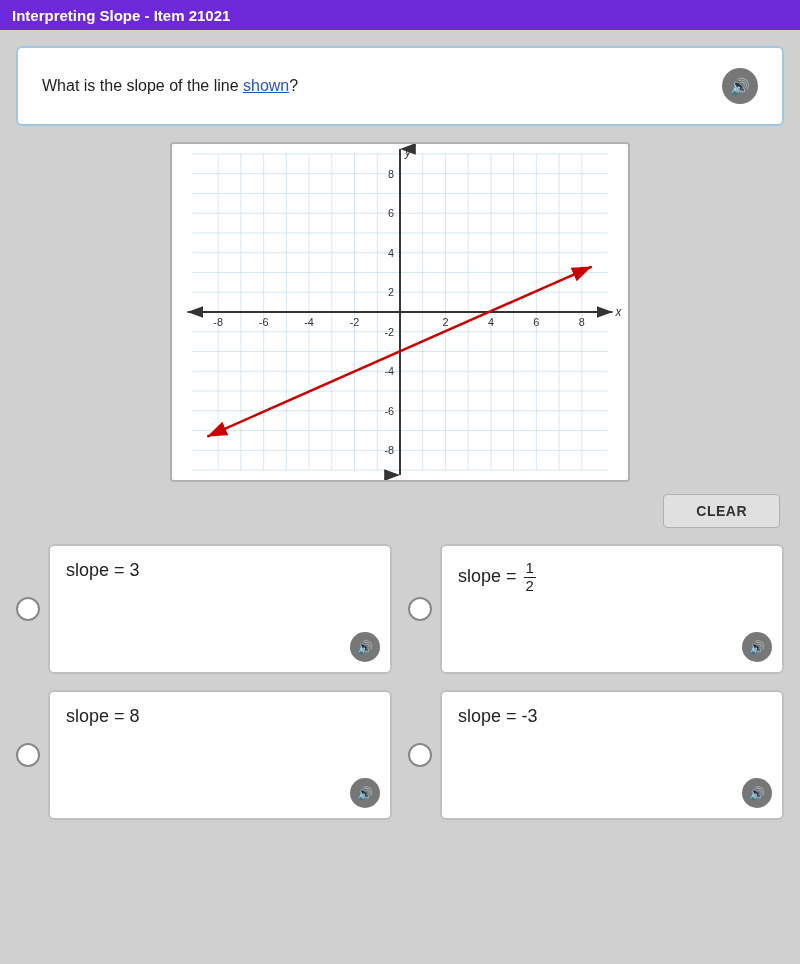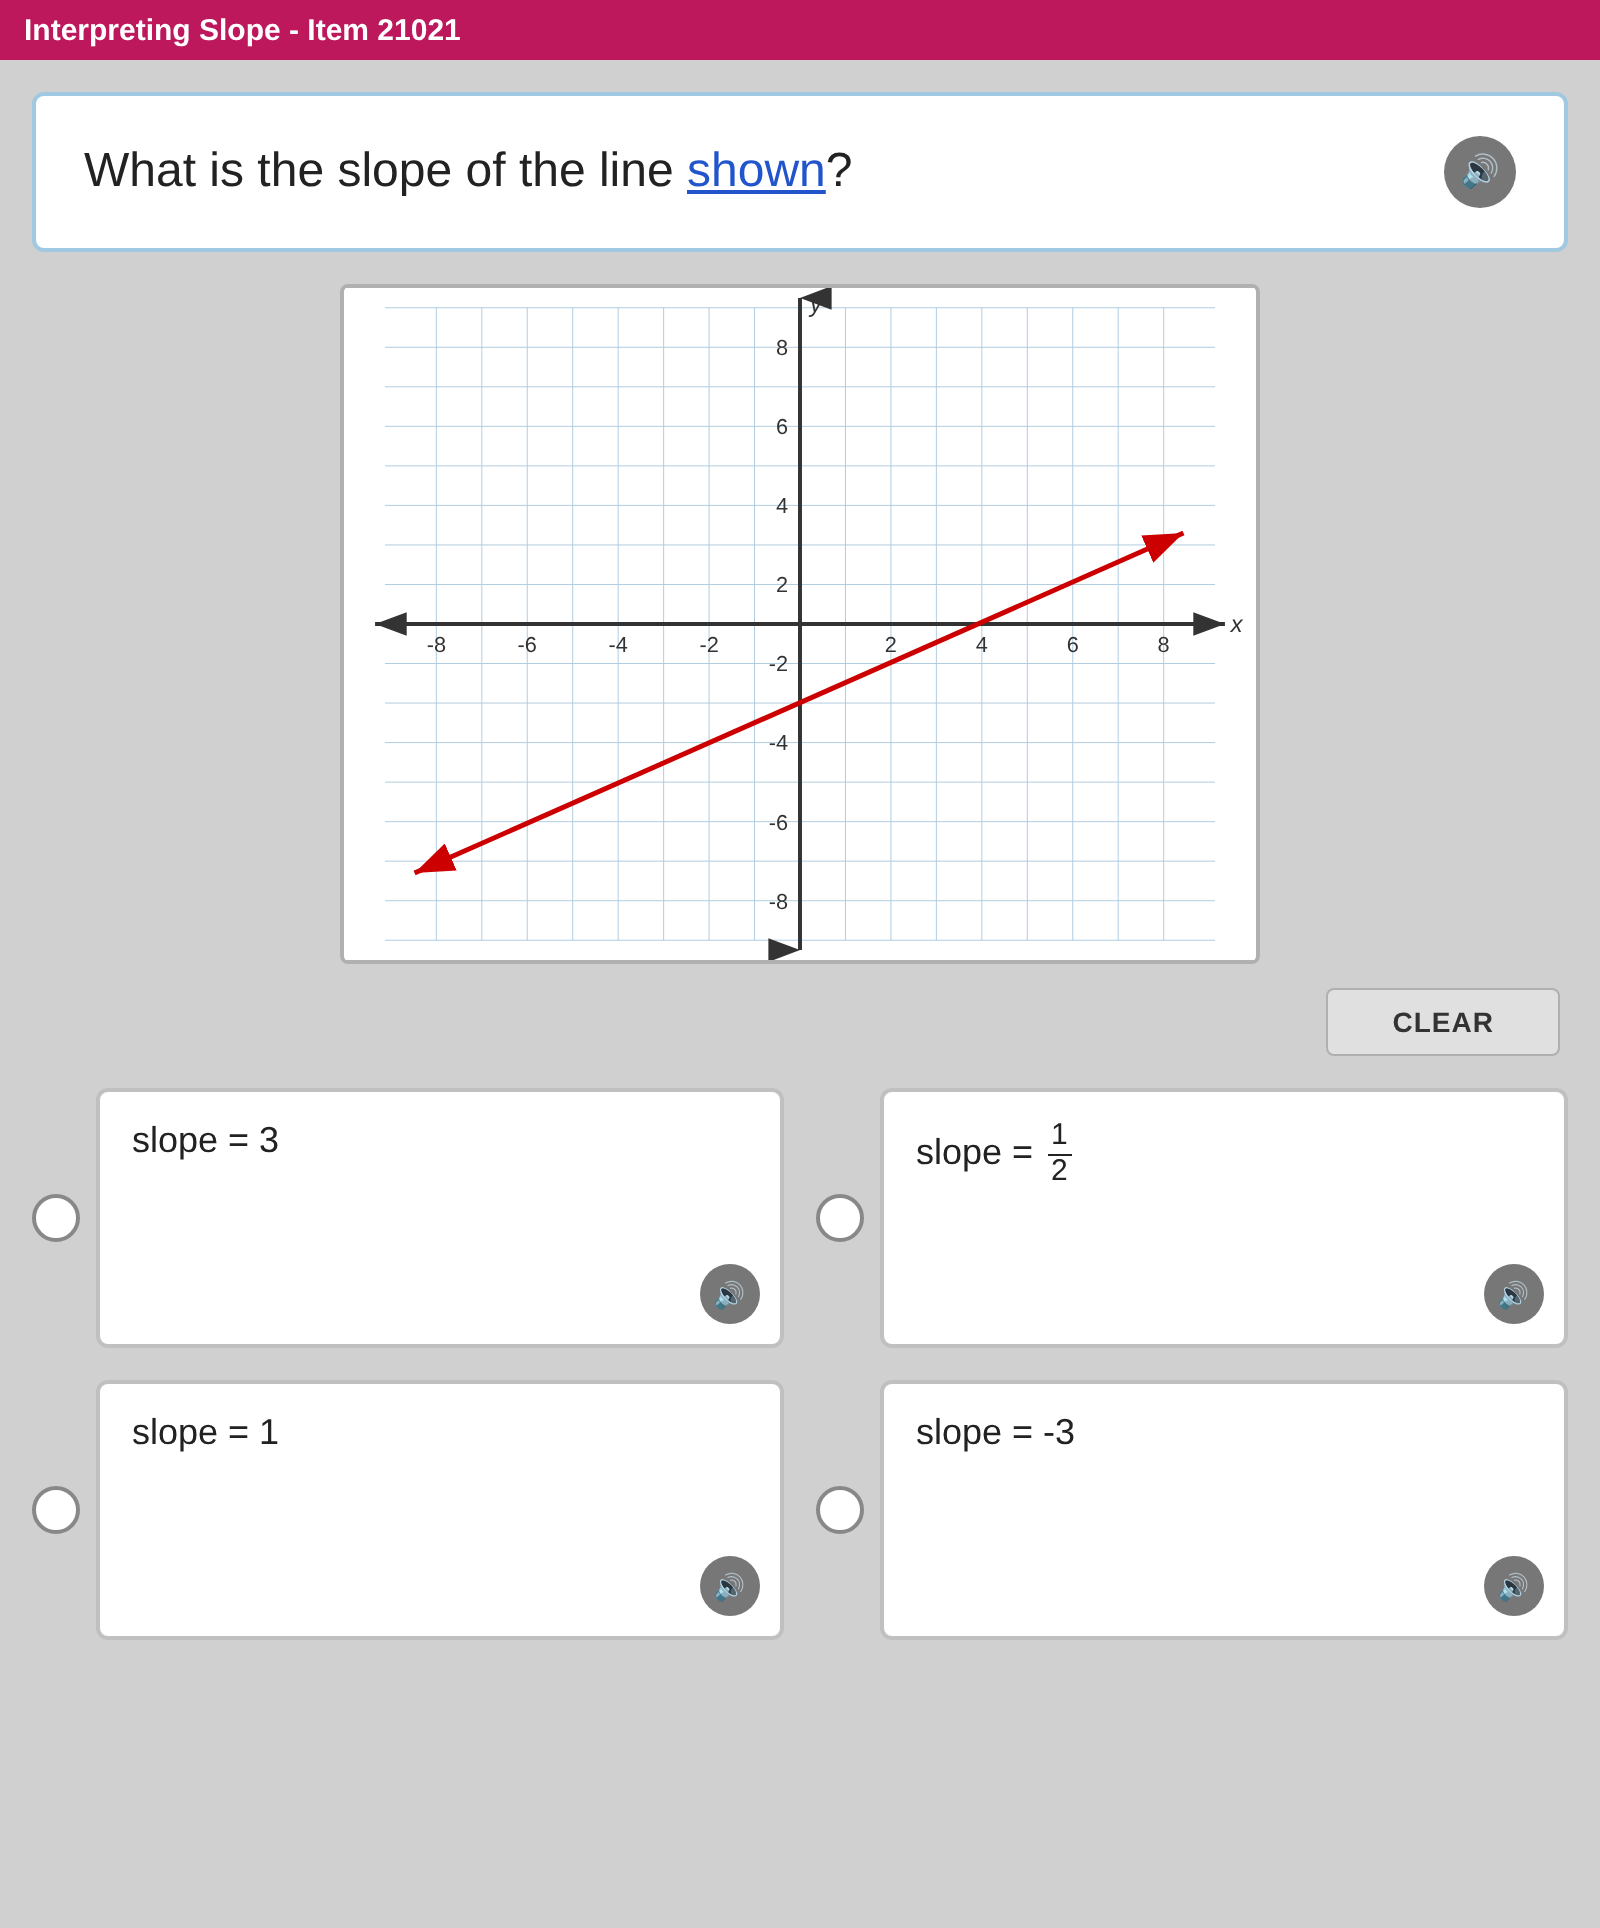--- a/index.html
+++ b/index.html
@@ -7,21 +7,21 @@
       width: 800px;
       height: 964px;
       background: #c8c8c8;
       font-family: Arial, sans-serif;
       overflow: hidden;
       position: relative;
     }
 
     
     #title-bar {
-      background: #be185d;
+      background: #6d28d9;
       color: white;
       font-size: 15px;
       font-weight: bold;
       padding: 6px 12px;
       height: 30px;
       display: flex;
       align-items: center;
     }
 
     
@@ -39,21 +39,21 @@
       border-radius: 6px;
       padding: 20px 24px;
       margin-bottom: 16px;
       position: relative;
       display: flex;
       align-items: center;
       justify-content: space-between;
     }
 
     #question-text {
-      font-size: 24px;
+      font-size: 16px;
       color: #222;
     }
 
     #question-text a {
       color: #2255cc;
       text-decoration: underline;
     }
 
     
     .speaker-btn {
@@ -329,21 +329,21 @@
         </span>
         <div class="choice-speaker">
           <span style="color:white;font-size:13px;">🔊</span>
         </div>
       </div>
     </div>
 
     <div class="choice-wrapper">
       <div class="radio-circle"></div>
       <div class="choice-card">
-        <span class="choice-label">slope = 1</span>
+        <span class="choice-label">slope = 8</span>
         <div class="choice-speaker">
           <span style="color:white;font-size:13px;">🔊</span>
         </div>
       </div>
     </div>
 
     <div class="choice-wrapper">
       <div class="radio-circle"></div>
       <div class="choice-card">
         <span class="choice-label">slope = -3</span>

